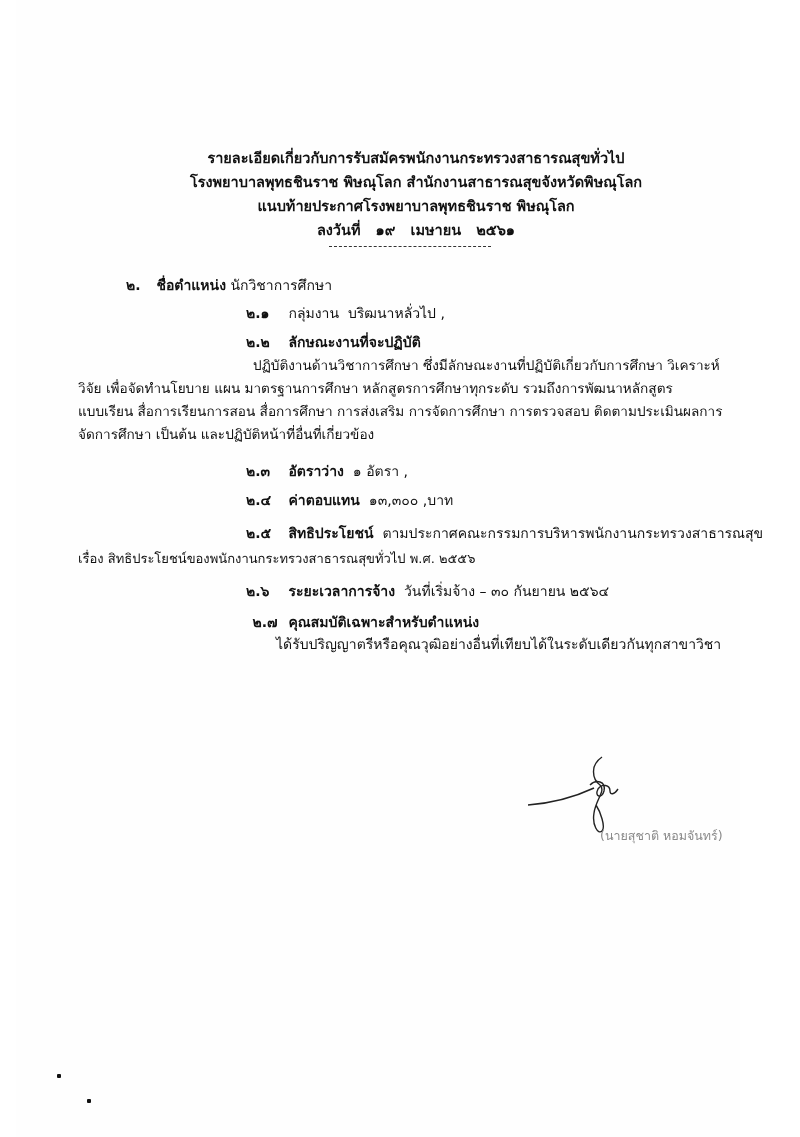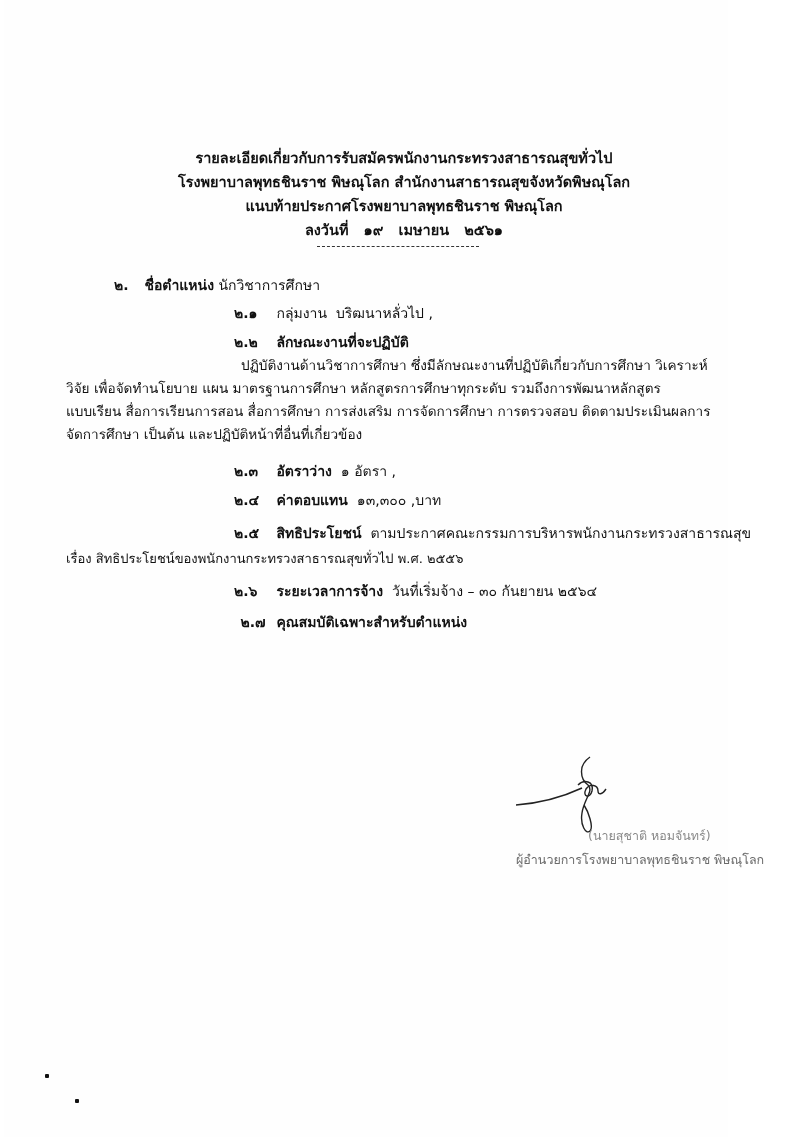--- a/index.html
+++ b/index.html
@@ -10,21 +10,21 @@
     body {
       width: 800px;
       height: 1137px;
       position: relative;
       overflow: hidden;
       font-family: "DejaVu Sans", sans-serif;
       color: #111111;
     }
     .page {
       position: absolute;
-      left: 4px; top: 0;
+      left: 16px; top: 0;
       width: 724px; height: 1137px;
       background: #fefefe;
     }
     .header {
       position: absolute;
       left: 0;
       top: 146px;
       width: 800px;
       text-align: center;
       font-weight: bold;
@@ -145,24 +145,24 @@
   <div class="abs" style="left:222px; top:581px;">
     <span class="item-num">๒.๖</span>
     <span class="bold">ระยะเวลาการจ้าง</span>&nbsp;
     <span>วันที่เริ่มจ้าง – ๓๐ กันยายน ๒๕๖๔</span>
   </div>
 
   <div class="abs" style="left:222px; top:612px;text-align:center;">
     <span class="item-num">๒.๗</span>
     <span class="bold">คุณสมบัติเฉพาะสำหรับตำแหน่ง</span>
   </div>
+  <div class="abs" style="left:260px; top:634px;">ได้รับปริญญาตรีหรือคุณวุฒิอย่างอื่นที่เทียบได้ในระดับเดียวกันทุกสาขาวิชา</div>
 
   <svg class="signature" viewBox="0 0 120 90">
     <path d="M4 50 C 30 48, 55 40, 70 33" stroke="#222" stroke-width="1.6" fill="none"></path>
     <path d="M78 2 C 66 10, 68 24, 76 30 C 82 36, 72 44, 70 58 C 68 70, 74 80, 78 76 C 82 72, 76 56, 72 50" stroke="#222" stroke-width="1.4" fill="none"></path>
     <path d="M66 30 C 72 24, 82 26, 80 36 C 78 44, 70 42, 74 34 C 78 28, 86 30, 86 36 C 86 40, 90 40, 94 34" stroke="#222" stroke-width="1.4" fill="none"></path>
   </svg>
   <div class="sig-name">(นายสุชาติ  หอมจันทร์)</div>
-  <div class="sig-title">ผู้อำนวยการโรงพยาบาลพุทธชินราช พิษณุโลก</div>
 
   <div class="speck" style="left:41px; top:1074px;"></div>
   <div class="speck" style="left:71px; top:1099px;"></div>
 </div>
 
 </body></html>

